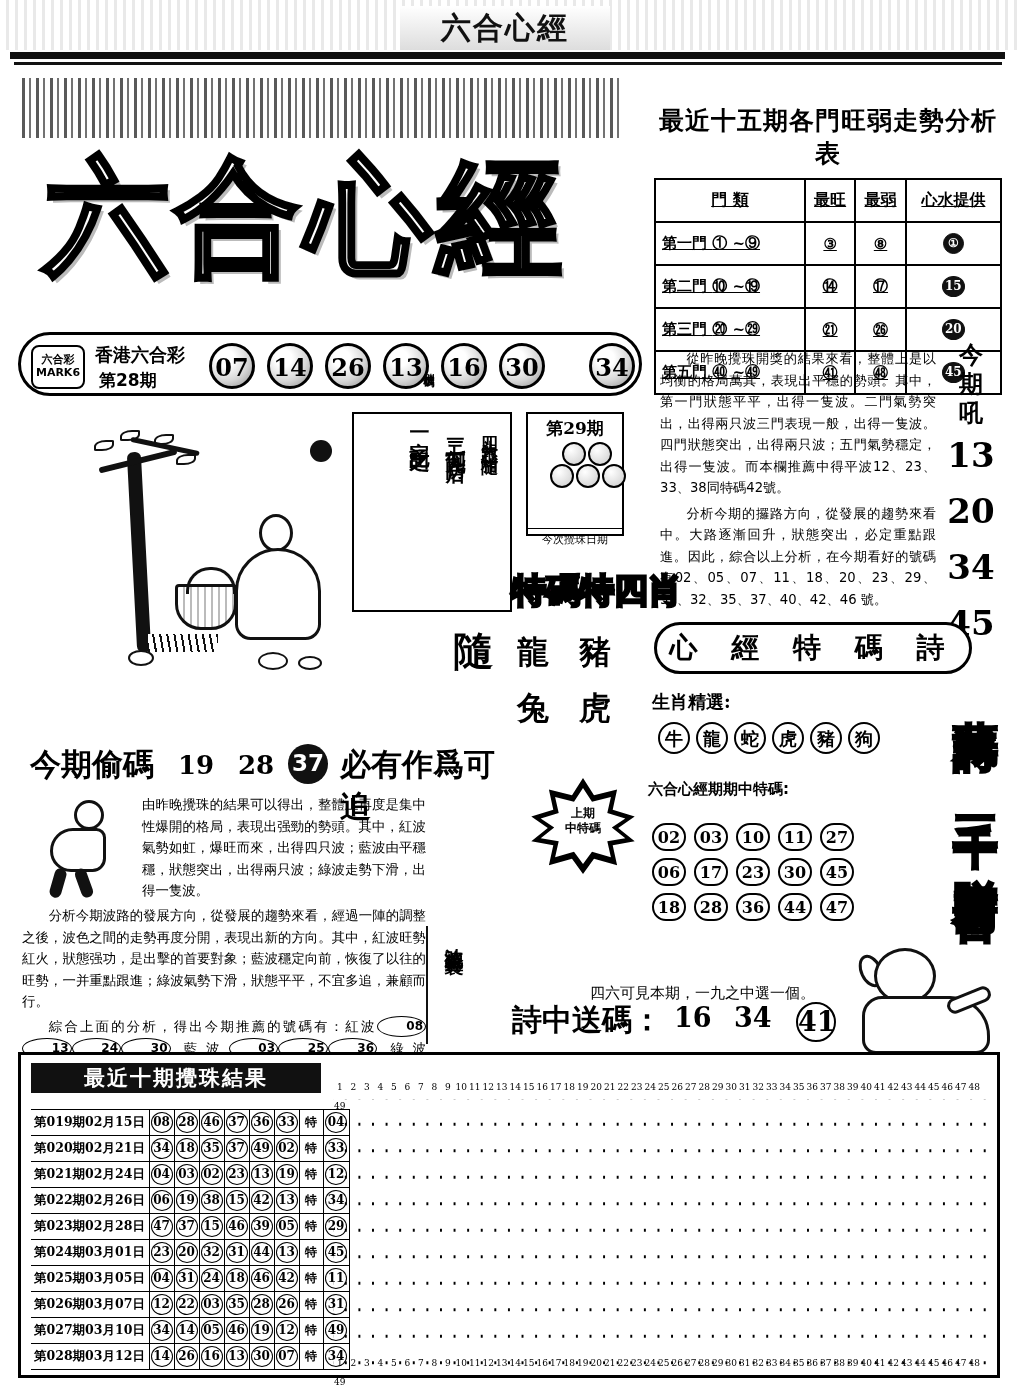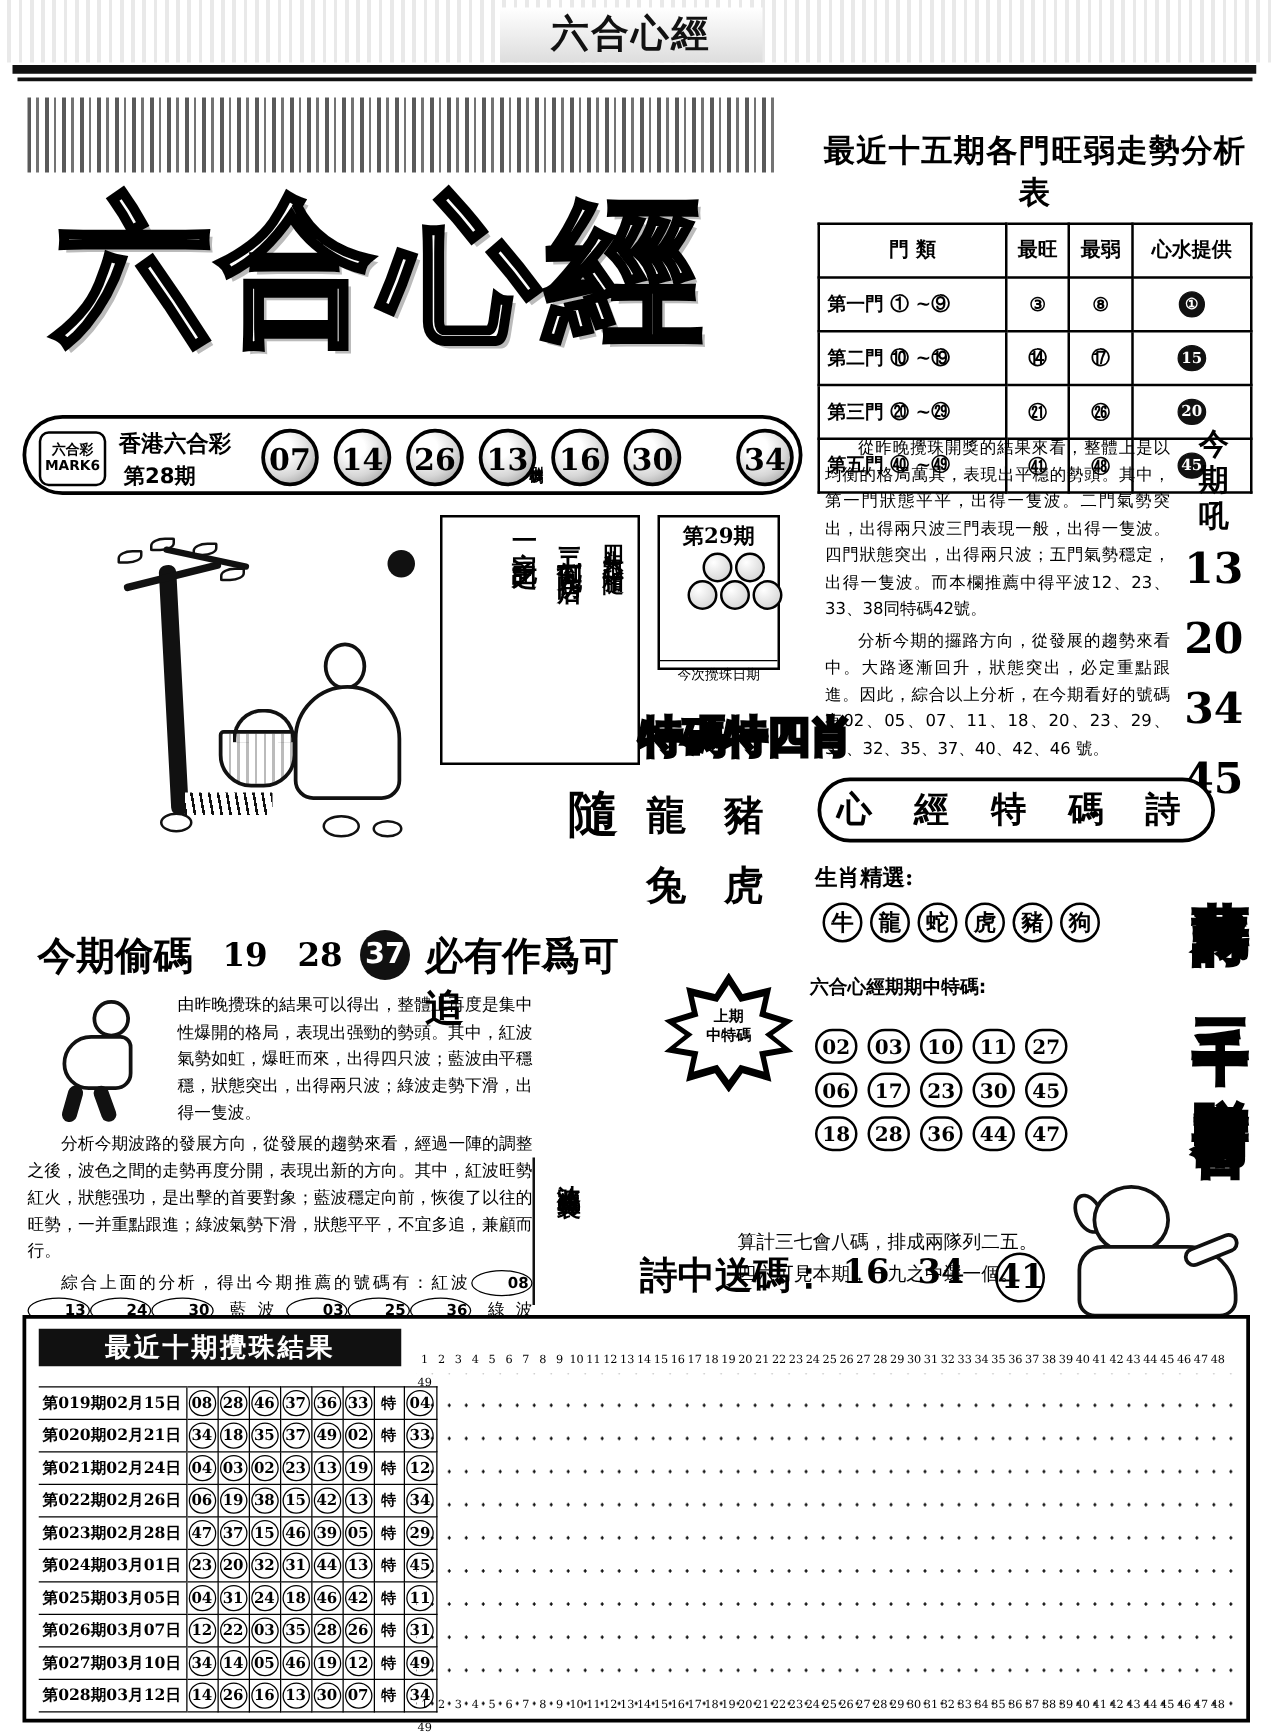--- a/index.html
+++ b/index.html
@@ -76,21 +76,21 @@
 
   
   .analysis { position:absolute; left:654px; top:104px; width:348px; }
   .analysis h2 {
     margin:0 0 8px 0; font-family:"DejaVu Serif","Liberation Serif",serif;
     font-size:25px; letter-spacing:1px; text-align:center; font-weight:bold;
   }
   table.atable { border-collapse:collapse; width:348px; background:#fff; }
   table.atable th, table.atable td {
     border:2px solid #000; height:43px; text-align:center; font-size:15px;
-    font-family:"DejaVu Serif","Liberation Serif",serif; font-weight:bold;
+    font-family:"DejaVu Serif","Liberation Serif",serif; font-weight:bold;text-decoration:underline;
   }
   table.atable th { font-size:16px; }
   table.atable td.cat { text-align:left; padding-left:6px; font-size:15px; white-space:nowrap; }
   .circ {
     display:inline-block; min-width:21px; height:21px; line-height:19px;
     border:1.5px solid #000; border-radius:50%; font-size:12px; padding:0 2px;
     text-align:center; vertical-align:middle; font-weight:bold;
   }
   .circ.dark { background:#111; color:#fff; border-color:#111; }
 
@@ -471,21 +471,20 @@
     </div>
     <div class="nrow">
       <b>18</b>
       <b>28</b>
       <b>36</b>
       <b>44</b>
       <b>47</b>
     </div>
   </div>
   <div class="qznote">
-    <div>算計三七會八碼，排成兩隊列二五。</div>
     <div>四六可見本期，一九之中選一個。</div>
   </div>
 
   <div class="star">
     <div class="inner">上期<br>中特碼</div>
   </div>
 
   <div class="vart">
     <div class="c" style="right:0;top:0">藏詩</div>
     <div class="c" style="right:0;top:96px">三千</div>

